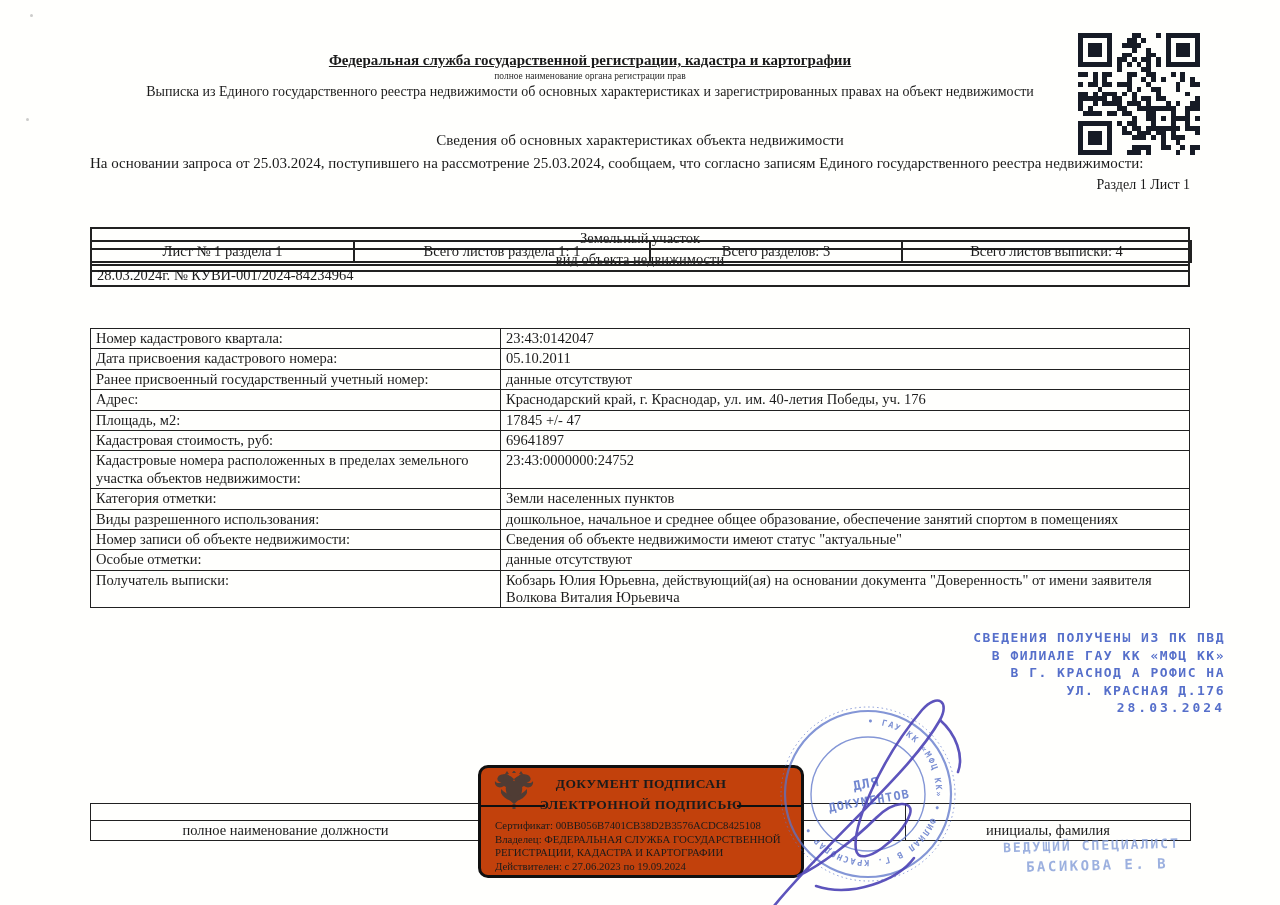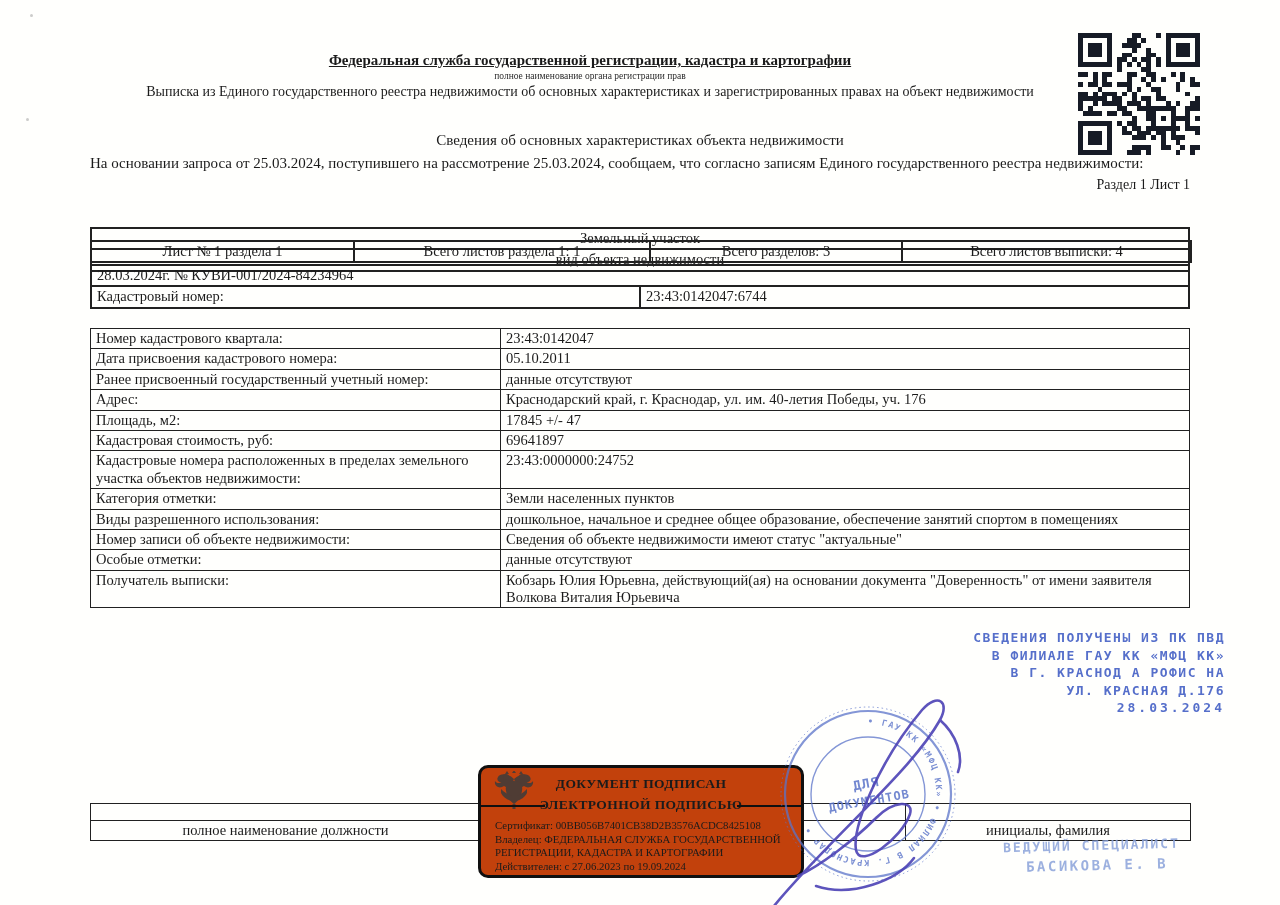--- a/index.html
+++ b/index.html
@@ -315,24 +315,20 @@
       <td style="width:289px">Всего листов выписки: 4</td>
     </tr>
   </tbody>
     </table>
 
   <table class="t t-req">
     <tbody>
         <tr>
           <td colspan="2">28.03.2024г. № КУВИ-001/2024-84234964</td>
         </tr>
-    <tr>
-      <td class="w-label">Кадастровый номер:</td>
-      <td>23:43:0142047:6744</td>
-    </tr>
   </tbody>
     </table>
 
   <table class="t t-main">
     <tbody>
         <tr>
           <td class="w-label">Номер кадастрового квартала:</td>
           <td>23:43:0142047</td>
         </tr>
     <tr>

